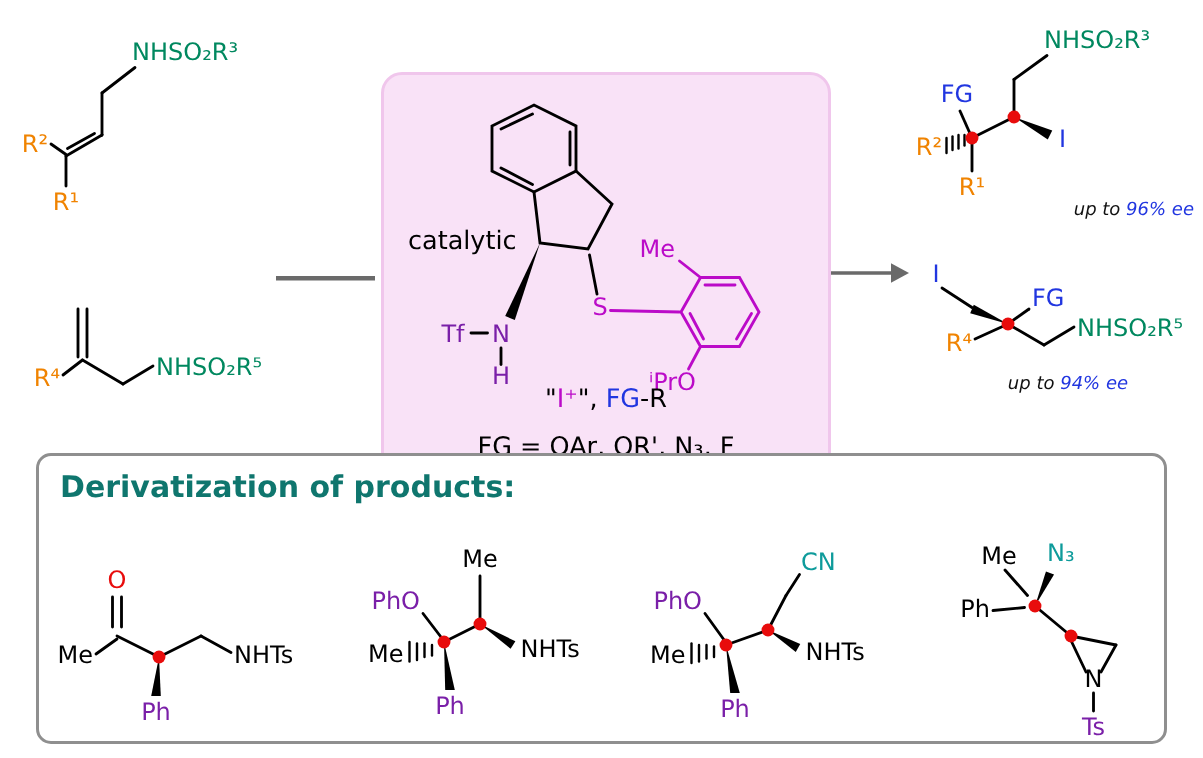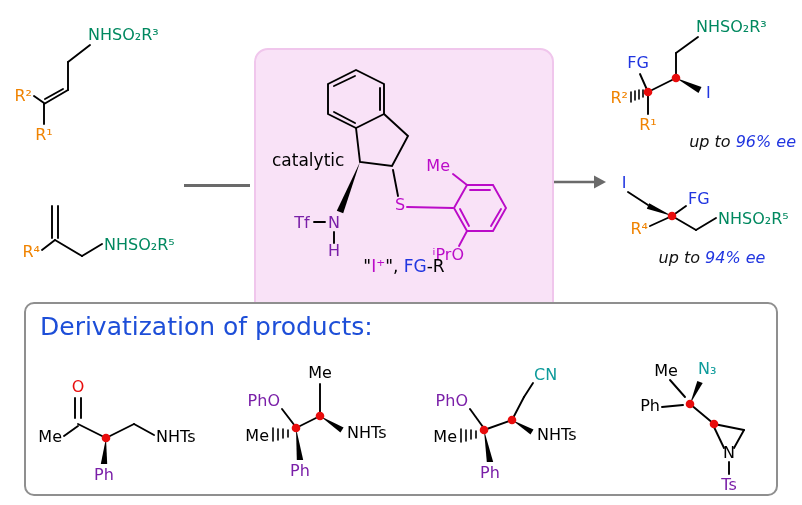--- a/index.html
+++ b/index.html
@@ -13,25 +13,25 @@
   .wedge{fill:#000;stroke:none}
   .dot{fill:var(--red);stroke:none}
   .f-green{fill:var(--green)} .f-orange{fill:var(--orange)} .f-blue{fill:var(--blue)}
   .f-teal{fill:var(--teal)} .f-magenta{fill:var(--magenta)} .f-purple{fill:var(--purple)}
   .f-red{fill:var(--red)} .f-black{fill:#000}
   .cat-label{font-size:17px;font-weight:400;fill:#000}
   .t-blue{color:var(--blue)} .t-magenta{color:var(--magenta)}
   .catalyst-box{position:absolute;left:254px;top:8px;width:300px;height:282px;box-sizing:border-box;
     background:var(--pinkBoxBg);border:2px solid var(--pinkBoxBorder);border-radius:14px;margin-top:40px;}
   .rg{position:absolute;left:0;width:100%;text-align:center;font-size:17px;font-weight:500;color:#000;}
-  .ee{position:absolute;font-style:italic;font-size:16px;color:#111;}
+  .ee{position:absolute;font-style:italic;font-size:12px;color:#111;}
   .connector{position:absolute;left:184px;top:184px;width:66px;height:2.5px;background:var(--arrowGray);}
   .deriv-box{position:absolute;left:24px;top:302px;width:754px;height:194px;box-sizing:border-box;
     border:2.5px solid var(--boxBorder);border-radius:10px;background:#fff;}
-  .deriv-title{position:absolute;left:40px;top:312px;font-size:25px;font-weight:400;color:#1d4ed8;}
+  .deriv-title{position:absolute;left:40px;top:312px;font-size:20px;font-weight:700;color:#0f766e;}
 </style>
 </head>
 <body>
 
 <div class="canvas">
 
   <svg style="left:6px;top:10px" width="190" height="152" viewBox="0 0 190 152">
     <g>
       <line class="bond" x1="84" y1="35" x2="62" y2="52"></line>
       <line class="bond" x1="62" y1="52" x2="62" y2="80"></line>
@@ -89,20 +89,21 @@
       <text class="f-purple" x="46" y="178" text-anchor="middle">Tf</text>
       <text class="f-purple" x="78" y="178" text-anchor="middle">N</text>
       <text class="f-purple" x="78" y="206" text-anchor="middle">H</text>
       <text class="f-magenta" x="144" y="160" text-anchor="middle">S</text>
       <text class="f-magenta" x="194" y="121" text-anchor="end">Me</text>
       <text class="f-magenta" x="208" y="210" text-anchor="end">ⁱPrO</text>
     </svg>
     <div class="rg" style="top:206px">
       <span>"</span><span class="t-magenta">I⁺</span><span>", </span><span class="t-blue">FG</span><span>-R</span>
     </div>
+    <div class="rg t-blue" style="top:238px">FG = OAr, OR', N₃, F</div>
   </div>
 
   <svg style="left:554px;top:170px" width="52" height="24" viewBox="0 0 52 24">
     <line x1="0" y1="12" x2="41" y2="12" stroke="var(--arrowGray)" stroke-width="2.4"></line>
     <polygon points="40,5.5 52,12 40,18.5" fill="var(--arrowGray)"></polygon>
   </svg>
 
   <svg style="left:612px;top:8px" width="188" height="128" viewBox="0 0 188 128">
     <g>
       <line class="bond" x1="86" y1="29" x2="64" y2="45"></line>

